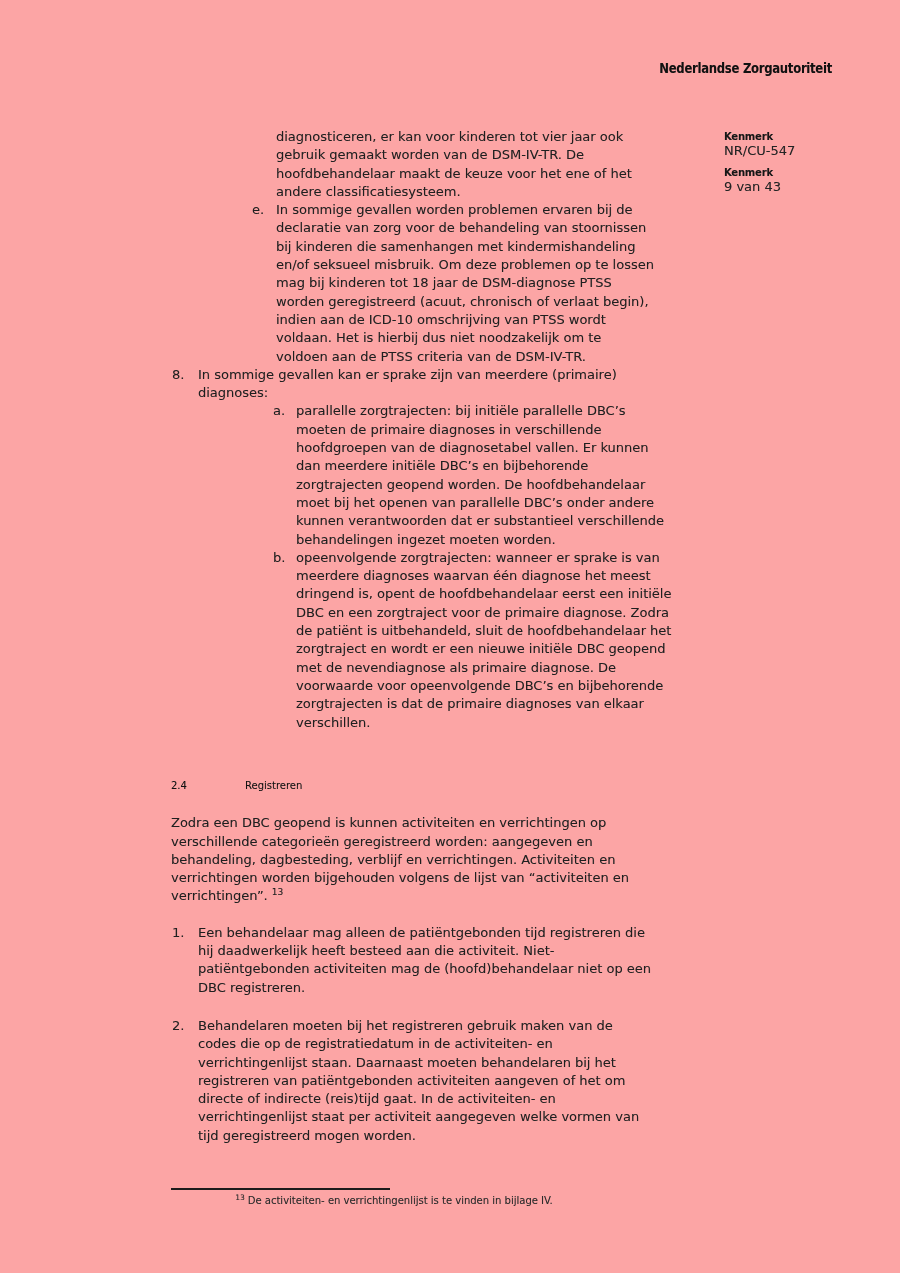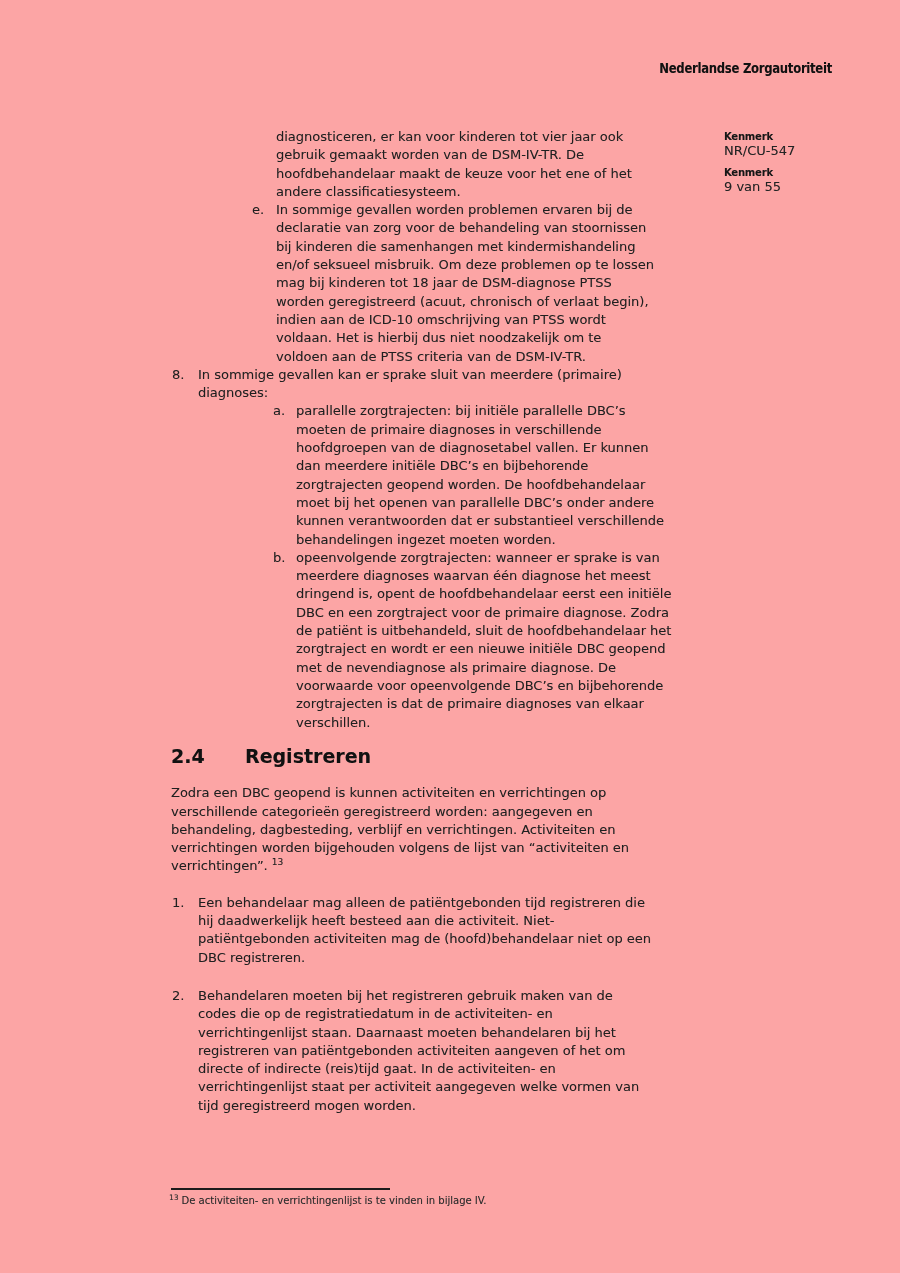--- a/index.html
+++ b/index.html
@@ -27,47 +27,47 @@
   .italic{font-style:italic;}
   .item{position:relative;}
   .marker{position:absolute;top:0;}
   .m-e{left:81px;}
   .ind-e{padding-left:105px;}
   .m-num{left:1px;}
   .ind-num{padding-left:27px;}
   .m-ab{left:102px;}
   .ind-ab{padding-left:125px;}
   .subhead{margin-top:4px;}
-  .heading{margin-top:15px;font-size:19px;font-weight:bold;color:#111;line-height:18.5px;}
+  .heading{margin-top:45px;font-size:10px;font-weight:normal;color:#111;line-height:18.5px;}
   .h-num{display:inline-block;width:74px;}
   .intro{margin-top:19px;}
   .gap18{margin-top:18px;}
   .gap20{margin-top:20px;}
   sup.ref{font-size:9px;vertical-align:super;line-height:0;margin-left:4px;}
   
   .footnote-rule{position:absolute;left:171px;top:1188px;width:219px;height:2px;background:#1c1c1c;}
-  .footnote{position:absolute;left:169px;top:1194px;width:450px;font-size:10px;line-height:13px;color:#2a2a2a;}
+  .footnote{position:absolute;left:169px;top:1194px;width:450px;font-size:10px;line-height:13px;color:#2a2a2a;text-align:center;}
   .footnote sup{font-size:7.5px;vertical-align:super;line-height:0;}
   .fn-text{margin-left:3px;}
 </style>
 </head>
 <body>
 
 <div class="page">
 
   <div class="brand">Nederlandse Zorgautoriteit</div>
 
   <div class="meta">
     <div class="meta-block">
       <div class="meta-label">Kenmerk</div>
       <div class="meta-value">NR/CU-547</div>
     </div>
     <div class="meta-block">
       <div class="meta-label">Kenmerk</div>
-      <div class="meta-value">9 van 55</div>
+      <div class="meta-value">9 van 43</div>
     </div>
   </div>
 
   <div class="col">
 
     <div class="pre ind-e">diagnosticeren, er kan voor kinderen tot vier jaar ook
 gebruik gemaakt worden van de DSM-IV-TR. De
 hoofdbehandelaar maakt de keuze voor het ene of het
 andere classificatiesysteem.</div>
 
@@ -82,21 +82,21 @@
 worden geregistreerd (acuut, chronisch of verlaat begin),
 indien aan de ICD-10 omschrijving van PTSS wordt
 voldaan. Het is hierbij dus niet noodzakelijk om te
 voldoen aan de PTSS criteria van de DSM-IV-TR.</div>
       </div>
     </div>
 
 
     <div class="item">
       <span class="marker m-num">8.</span>
-      <div class="pre ind-num">In sommige gevallen kan er sprake sluit van meerdere (primaire)
+      <div class="pre ind-num">In sommige gevallen kan er sprake zijn van meerdere (primaire)
 diagnoses:</div>
     </div>
 
     <div class="item">
       <span class="marker m-ab">a.</span>
       <div class="pre ind-ab">parallelle zorgtrajecten: bij initiële parallelle DBC’s
 moeten de primaire diagnoses in verschillende
 hoofdgroepen van de diagnosetabel vallen. Er kunnen
 dan meerdere initiële DBC’s en bijbehorende
 zorgtrajecten geopend worden. De hoofdbehandelaar

